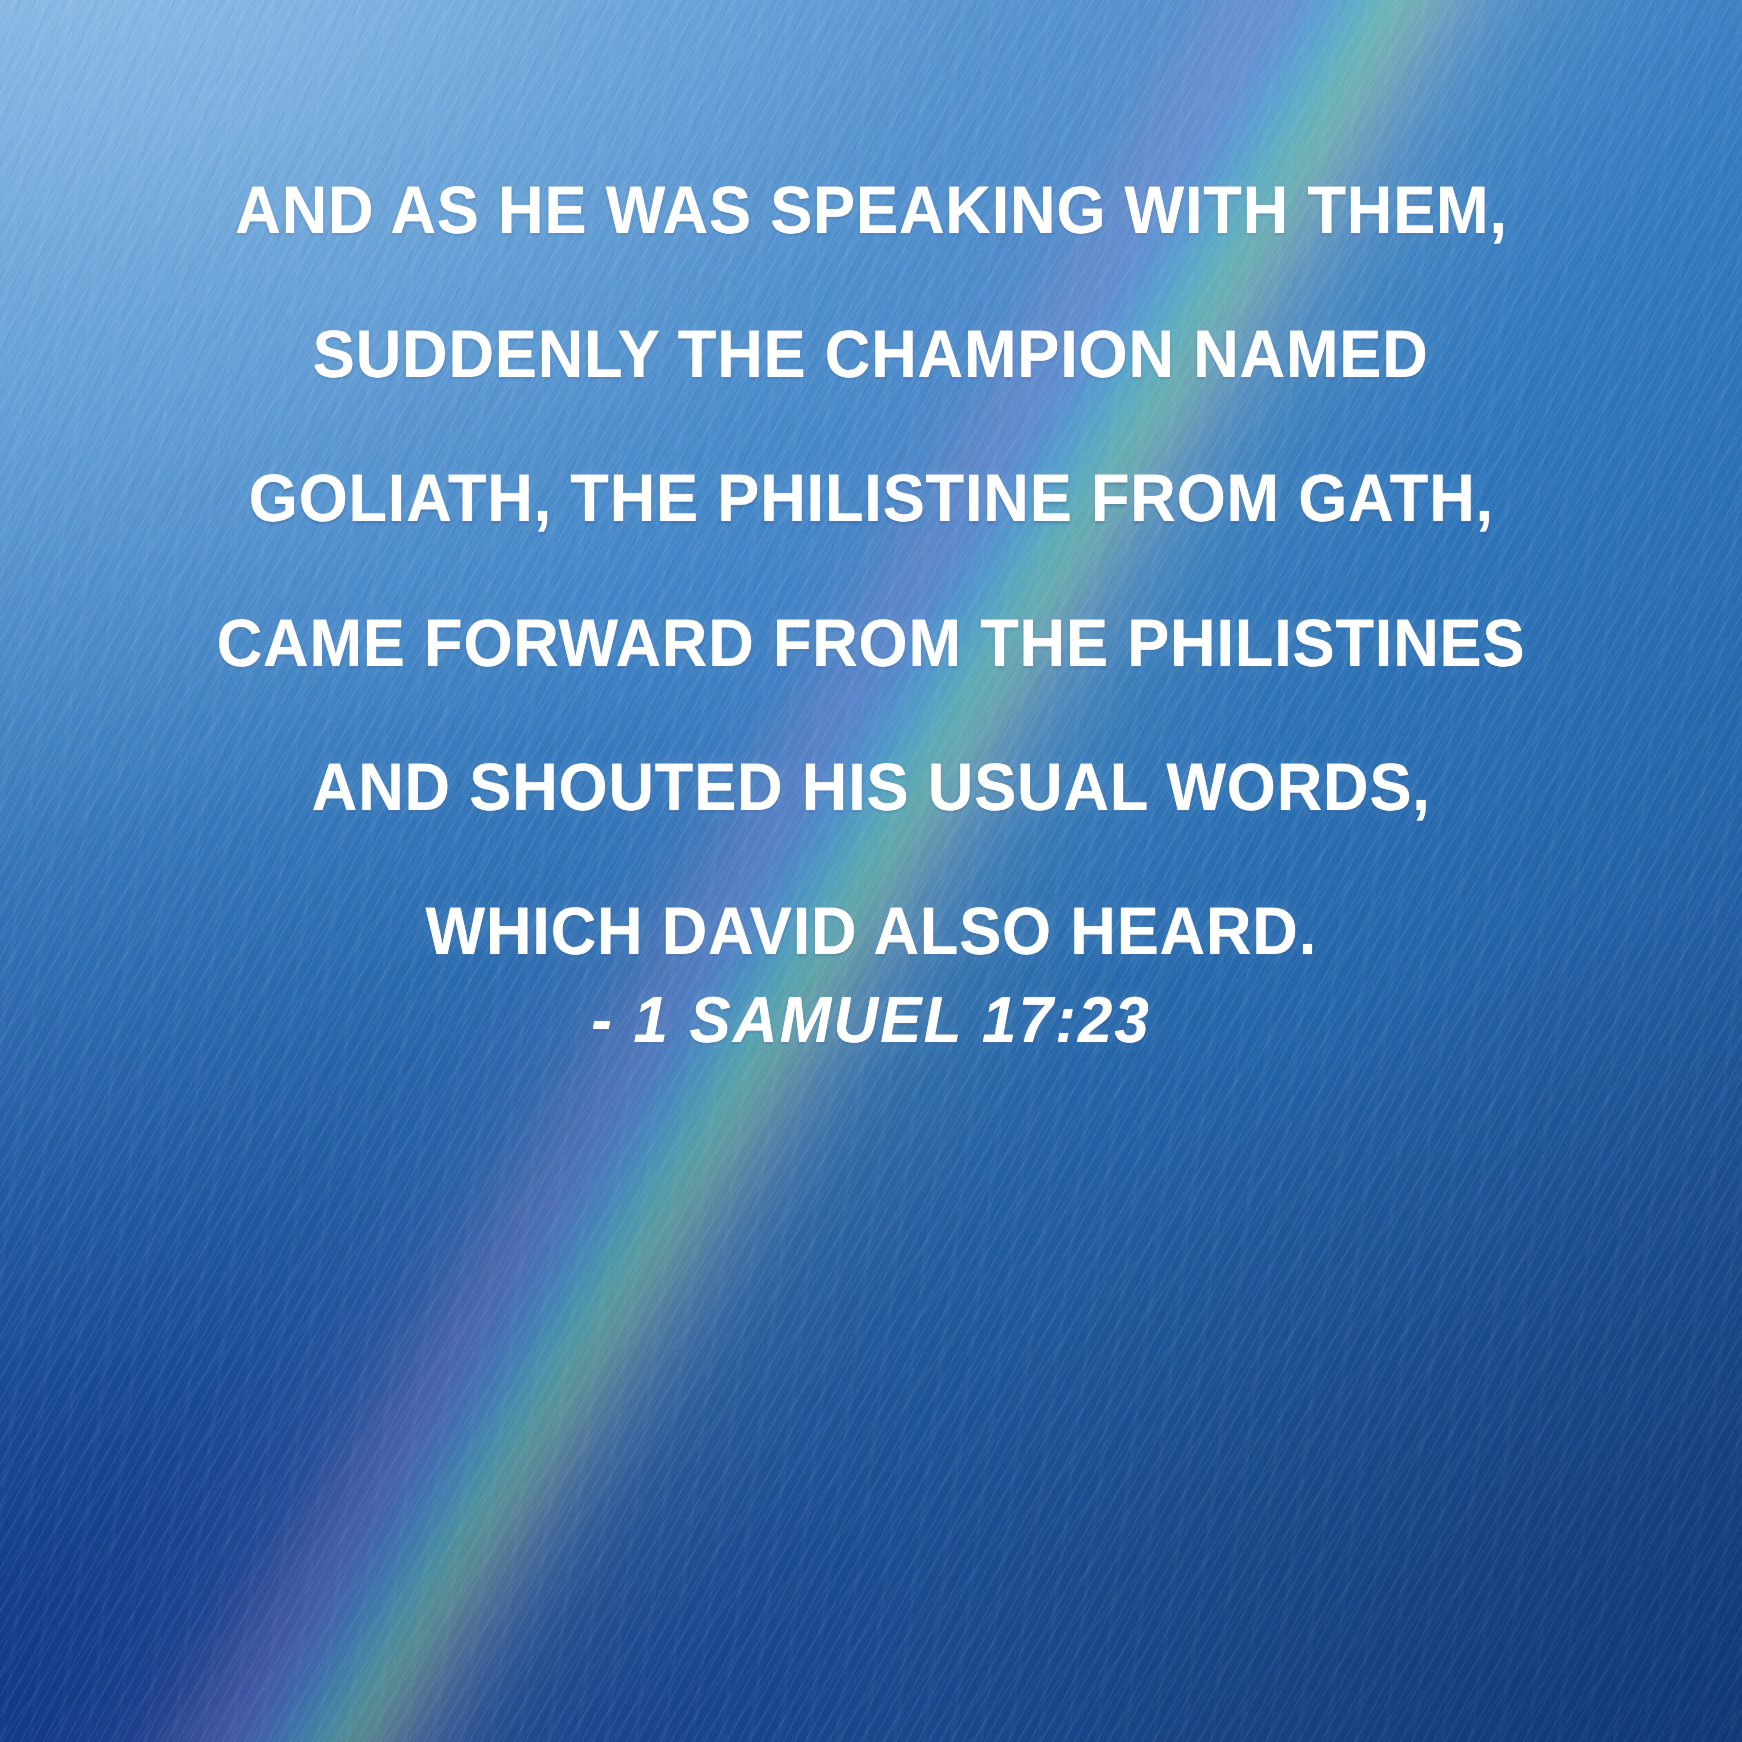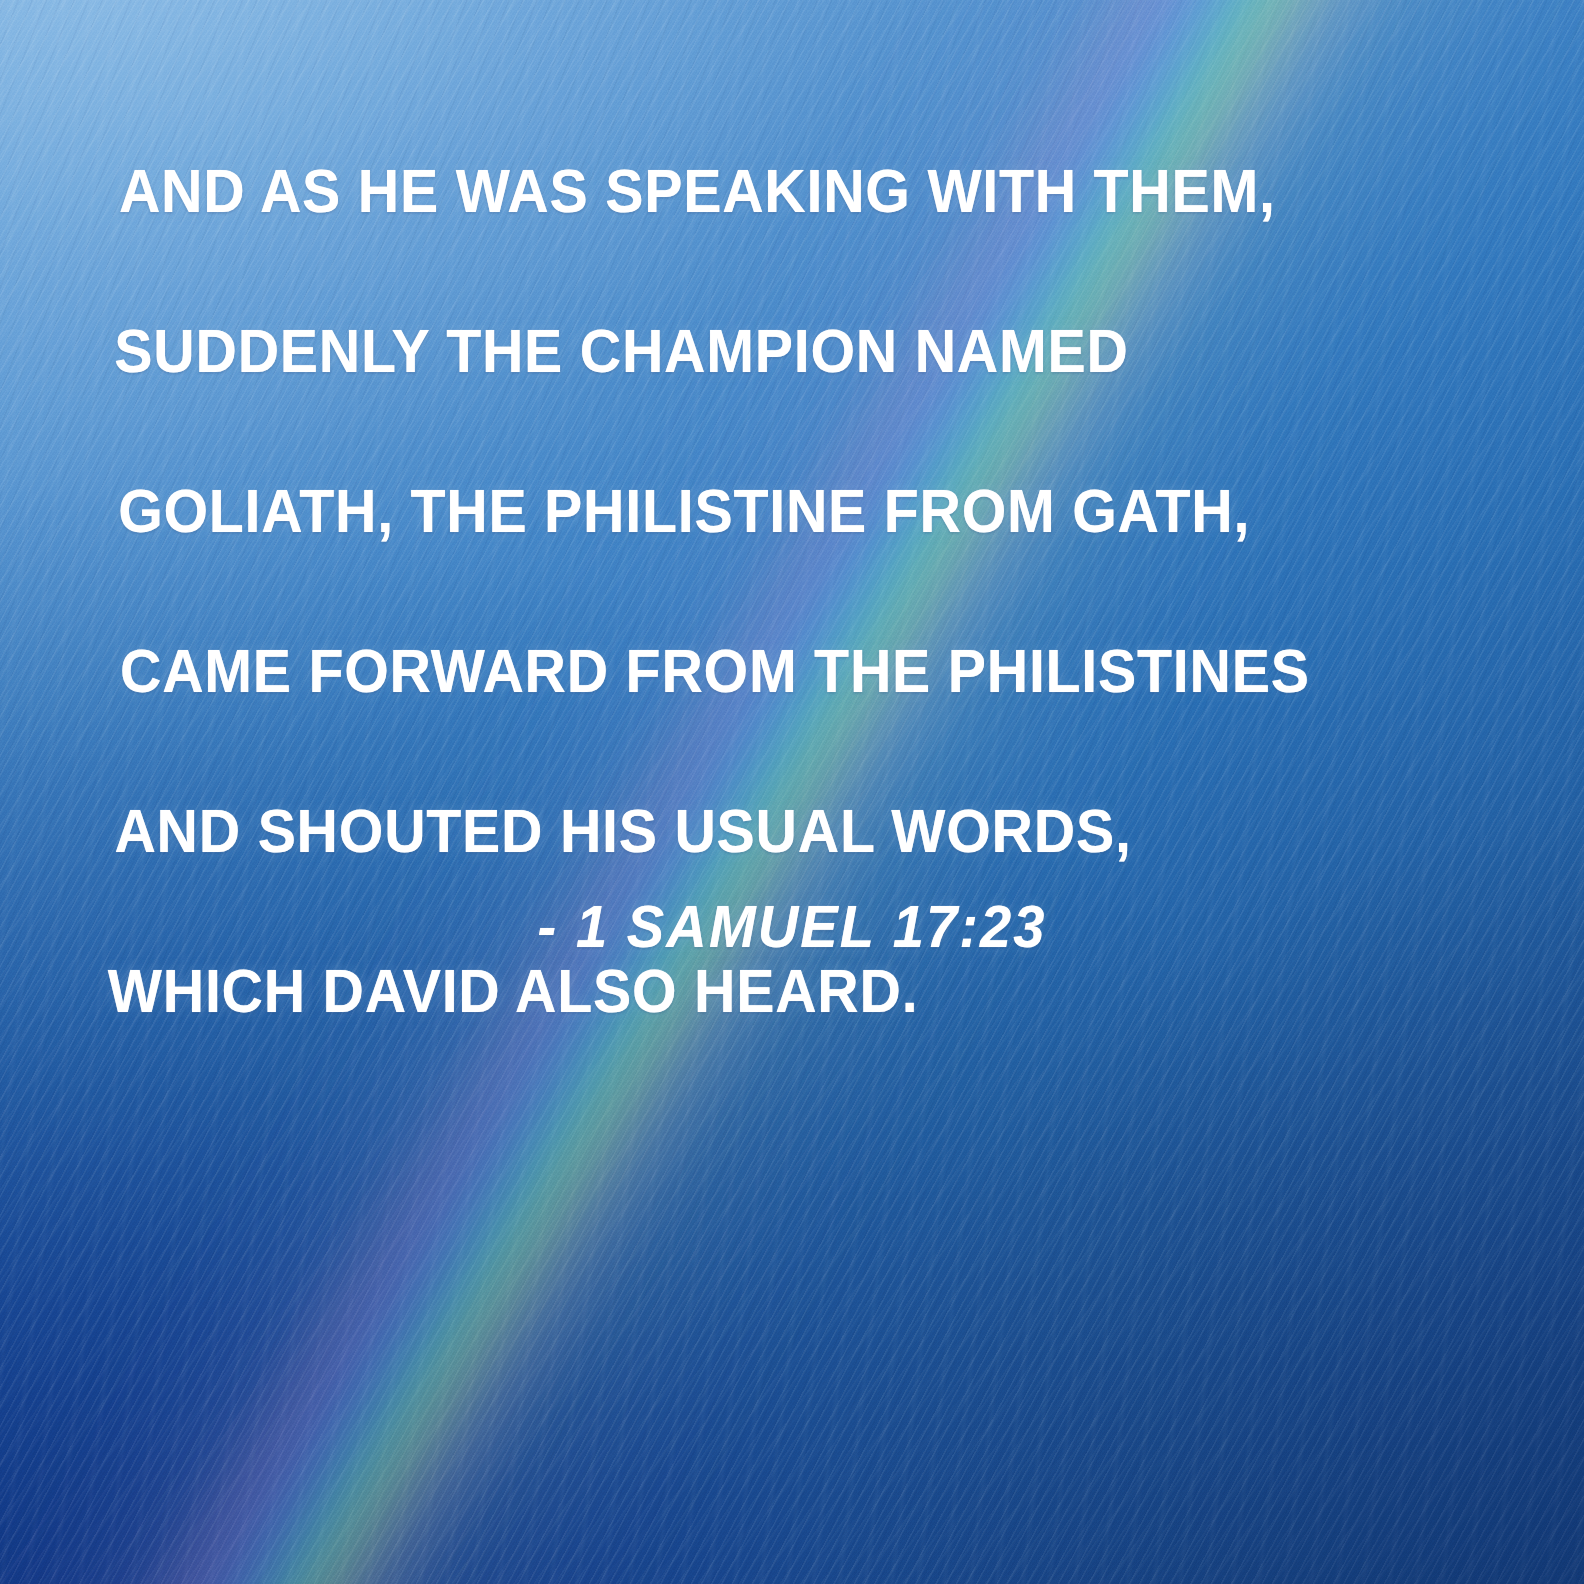--- a/index.html
+++ b/index.html
@@ -175,23 +175,22 @@
     pointer-events:none;
   }
 
   
   .verse {
     position:absolute;
     left:0; right:0;
     top:126px;
     display:flex;
     flex-direction:column;
-    align-items:flex-start;
-    padding:0 82px;
-    gap:29px;
+    align-items:center;
+    padding:0 48px;
   }
   .line {
     color:#ffffff;
     font-family:"Liberation Sans", sans-serif;
     font-weight:700;
     font-size:61px;
     line-height:131px;
     letter-spacing:0.8px;
     text-align:center;
     white-space:nowrap;

